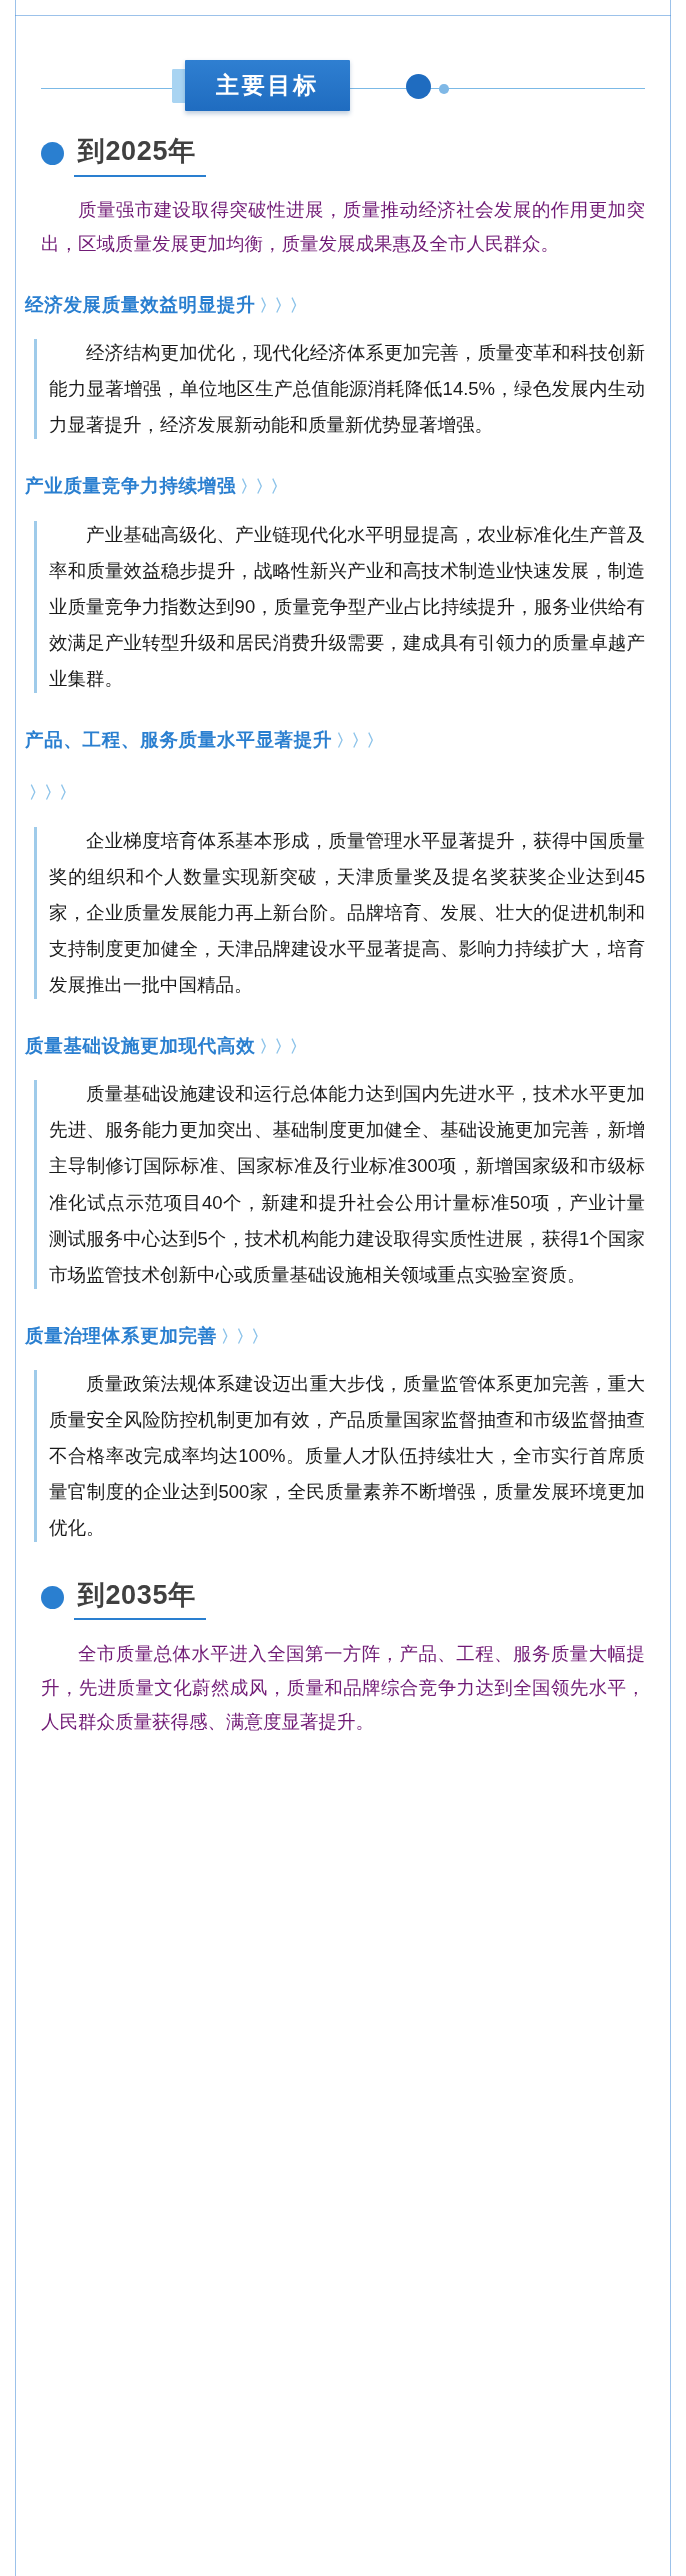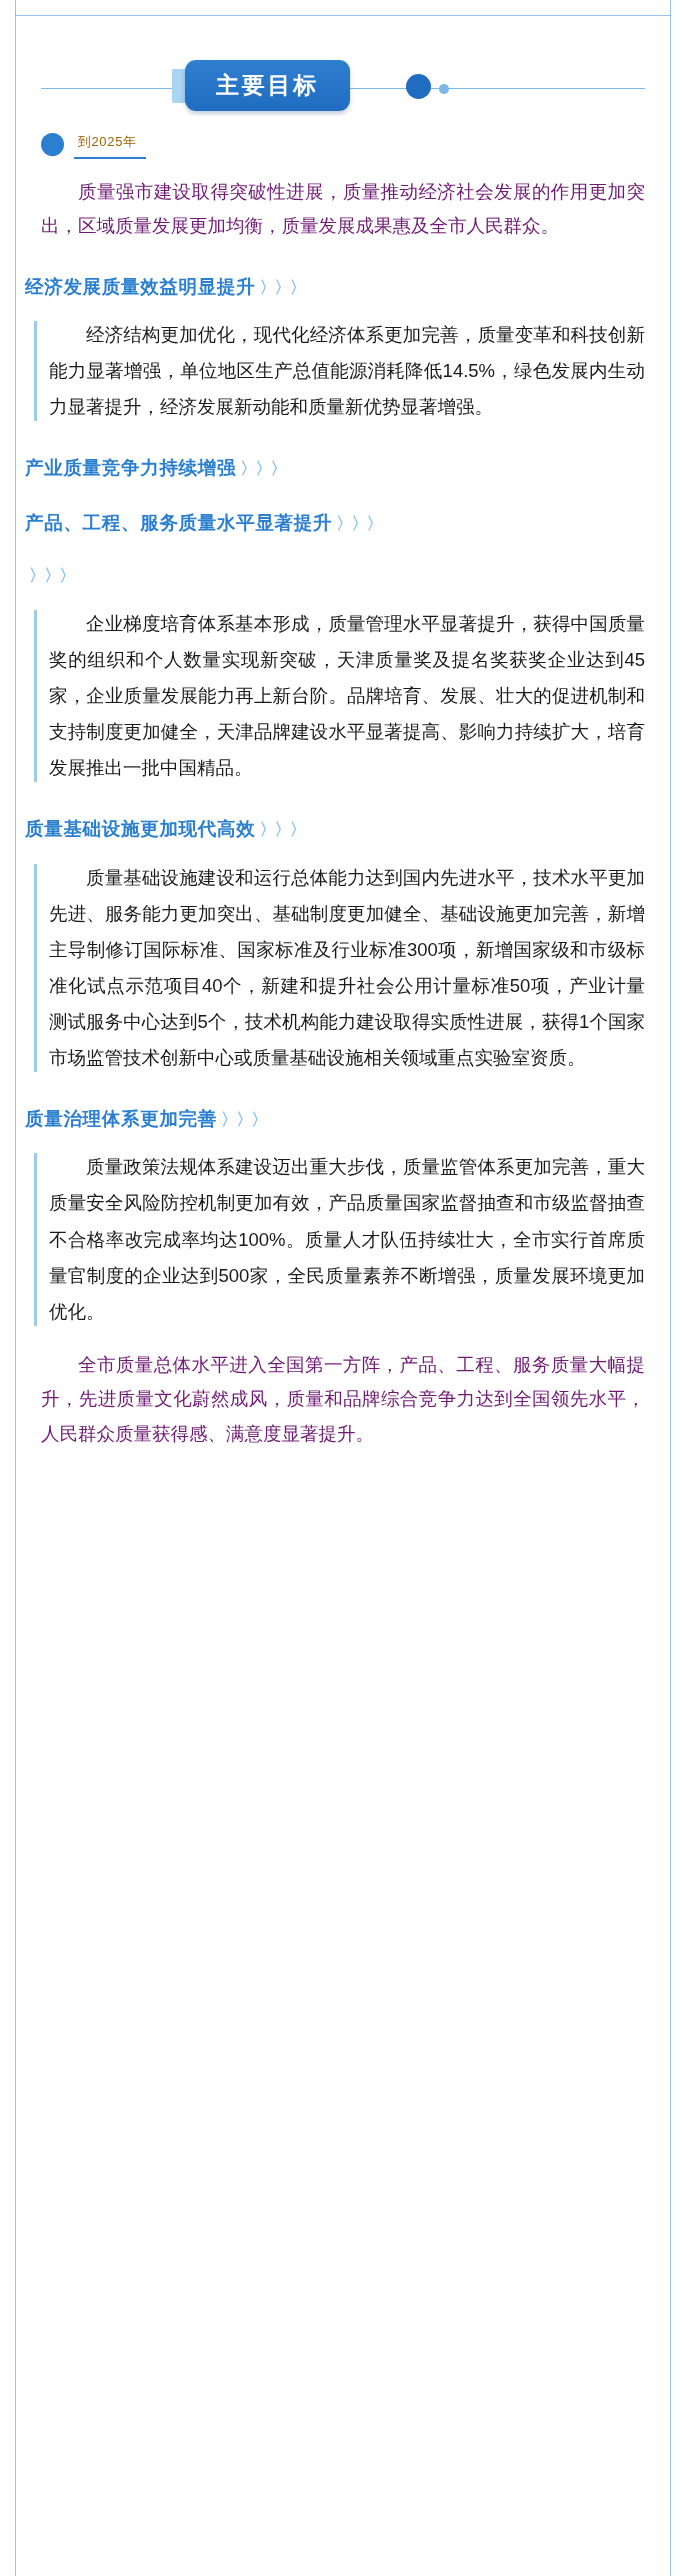--- a/index.html
+++ b/index.html
@@ -65,21 +65,21 @@
     justify-content: center;
     min-width: 165px;
     height: 51px;
     padding: 0 28px;
     box-sizing: border-box;
     background: linear-gradient(180deg, #2f7fd1 0%, #1f6cc0 100%);
     color: #ffffff;
     font-size: 23px;
     font-weight: bold;
     letter-spacing: 2.7px;
-    border-radius: 11px;
+    border-radius: 1px;
     box-shadow: 0 2.1px 4.1px rgba(20,70,130,0.25);
   }
   .title-chip-accent {
     position: absolute;
     left: 172px;
     top: 69px;
     width: 18px;
     height: 34px;
     background: #a9d4f2;
     border-radius: 1.4px;
@@ -117,23 +117,23 @@
   .year-bullet {
     width: 23px;
     height: 23px;
     border-radius: 50%;
     background: #2a7fd0;
     flex: 0 0 auto;
     margin-right: 9.6px;
   }
   .year-label {
     display: inline-block;
-    font-size: 13px;
-    font-weight: normal;
-    color: #a16207;
+    font-size: 27px;
+    font-weight: bold;
+    color: #404040;
     padding: 2.7px 9.6px 5.5px 4.1px;
     border-bottom: 2.1px solid #2a7fd0;
     letter-spacing: 0.7px;
   }
 
   .intro-para {
     margin: 16.5px 41px 0 41px;
     font-size: 18.5px;
     line-height: 1.85;
     color: #701a75;
@@ -216,20 +216,24 @@
   </div>
   <div class="quote-block">
     <div class="quote-bar"></div>
     <p class="quote-text">经济结构更加优化，现代化经济体系更加完善，质量变革和科技创新能力显著增强，单位地区生产总值能源消耗降低14.5%，绿色发展内生动力显著提升，经济发展新动能和质量新优势显著增强。</p>
   </div>
 
   <div class="sub-head">
     <span>产业质量竞争力持续增强</span>
     <span class="chev">〉〉〉</span>
   </div>
+  <div class="quote-block">
+    <div class="quote-bar"></div>
+    <p class="quote-text">产业基础高级化、产业链现代化水平明显提高，农业标准化生产普及率和质量效益稳步提升，战略性新兴产业和高技术制造业快速发展，制造业质量竞争力指数达到90，质量竞争型产业占比持续提升，服务业供给有效满足产业转型升级和居民消费升级需要，建成具有引领力的质量卓越产业集群。</p>
+  </div>
 
   <div class="sub-head">
     <span>产品、工程、服务质量水平显著提升</span>
     <span class="chev">〉〉〉</span>
   </div>
 
   <div class="sub-head">
     <span class="chev">〉〉〉</span>
   </div>
   <div class="quote-block">
@@ -248,17 +252,23 @@
 
   <div class="sub-head">
     <span>质量治理体系更加完善</span>
     <span class="chev">〉〉〉</span>
   </div>
   <div class="quote-block">
     <div class="quote-bar"></div>
     <p class="quote-text">质量政策法规体系建设迈出重大步伐，质量监管体系更加完善，重大质量安全风险防控机制更加有效，产品质量国家监督抽查和市级监督抽查不合格率改完成率均达100%。质量人才队伍持续壮大，全市实行首席质量官制度的企业达到500家，全民质量素养不断增强，质量发展环境更加优化。</p>
   </div>
 
+  <div class="year-block">
+    <div class="year-row">
+      <span class="year-bullet"></span>
+      <span class="year-label">到2035年</span>
+    </div>
+  </div>
   <p class="intro-para">全市质量总体水平进入全国第一方阵，产品、工程、服务质量大幅提升，先进质量文化蔚然成风，质量和品牌综合竞争力达到全国领先水平，人民群众质量获得感、满意度显著提升。</p>
 
   <div class="spacer-bottom"></div>
 </div>
 
 
 </body></html>

